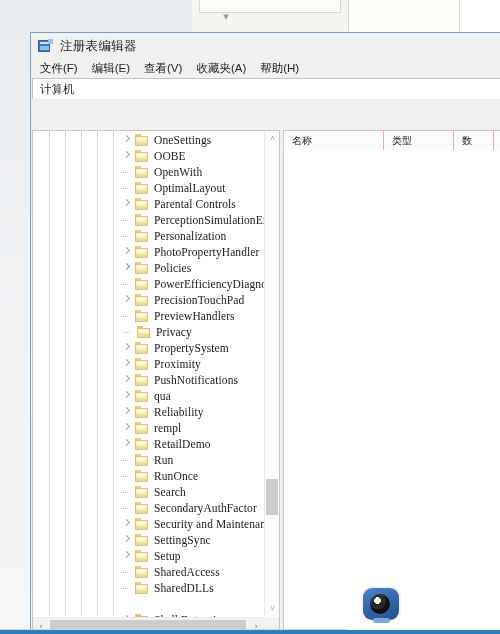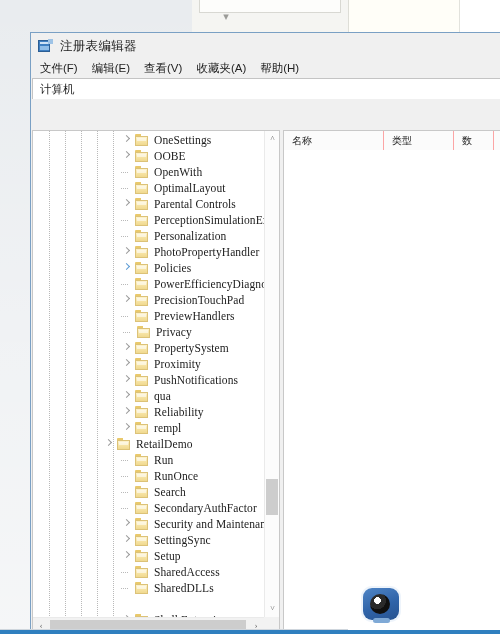--- a/index.html
+++ b/index.html
@@ -305,21 +305,21 @@
               <div class="label">Reliability</div>
             </div>
             <div class="row" style="top: 289px; left: 86px;">
               <div class="twisty has"></div>
               <div class="folder">
                 <div class="tab"></div>
                 <div class="body"></div>
               </div>
               <div class="label">rempl</div>
             </div>
-            <div class="row" style="top: 305px; left: 68px;">
+            <div class="row" style="top: 305px; left: 86px;">
               <div class="twisty has"></div>
               <div class="folder">
                 <div class="tab"></div>
                 <div class="body"></div>
               </div>
               <div class="label">RetailDemo</div>
             </div>
             <div class="row" style="top: 321px; left: 86px;">
               <div class="twisty leaf"></div>
               <div class="folder">

